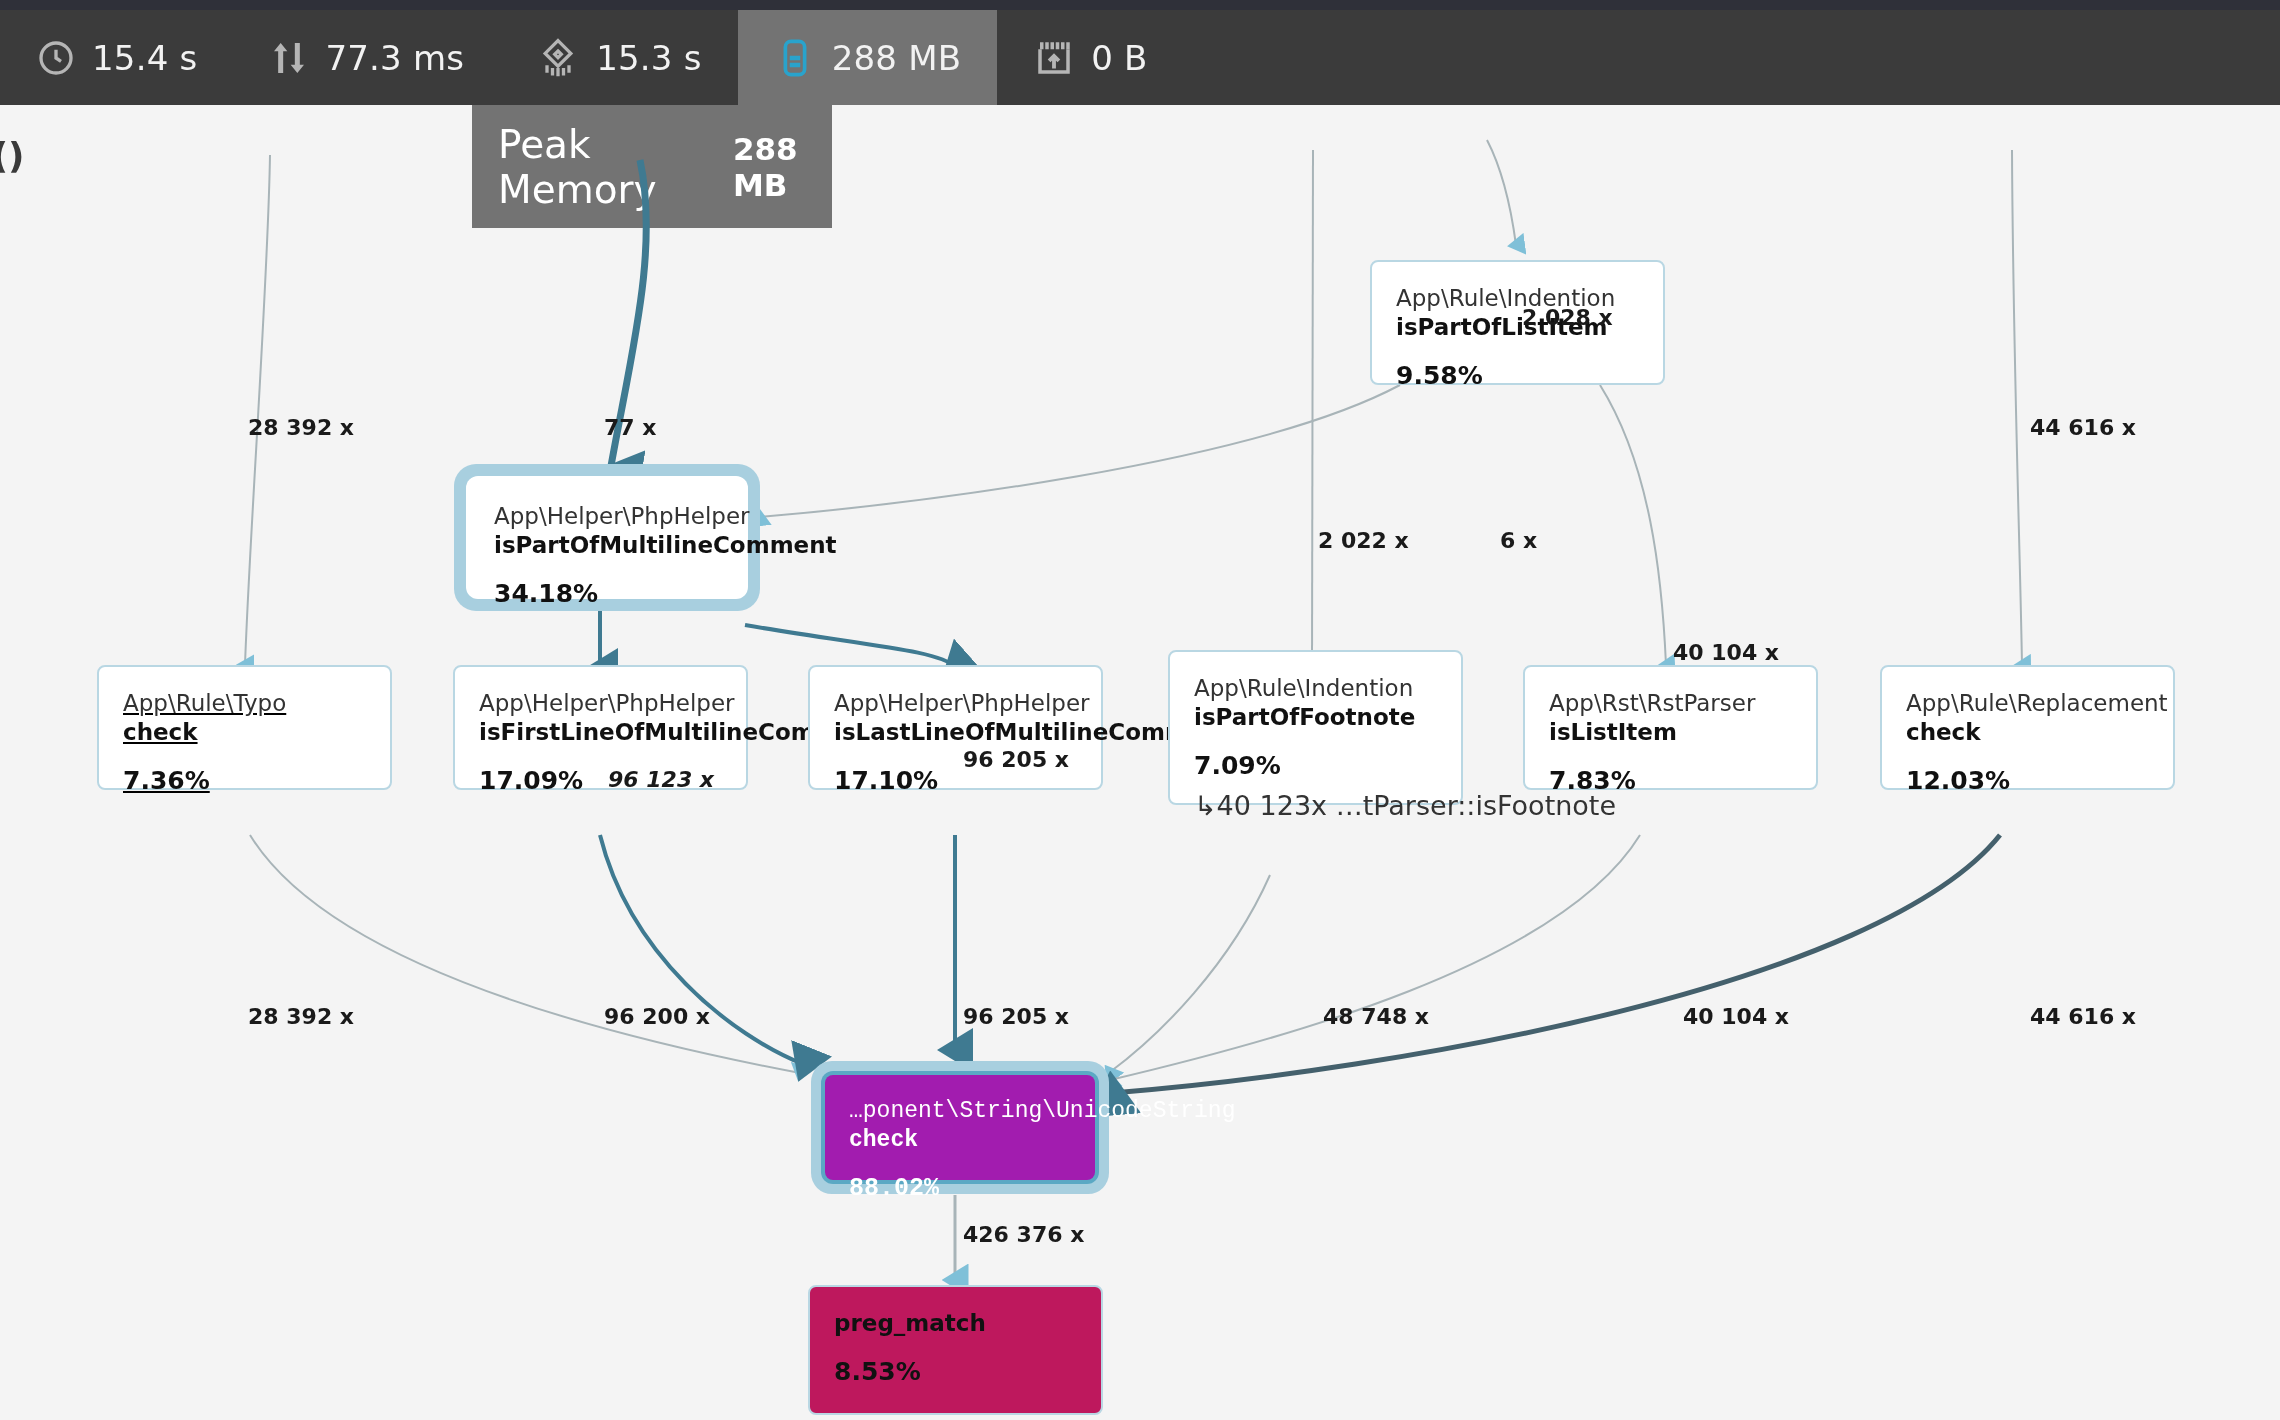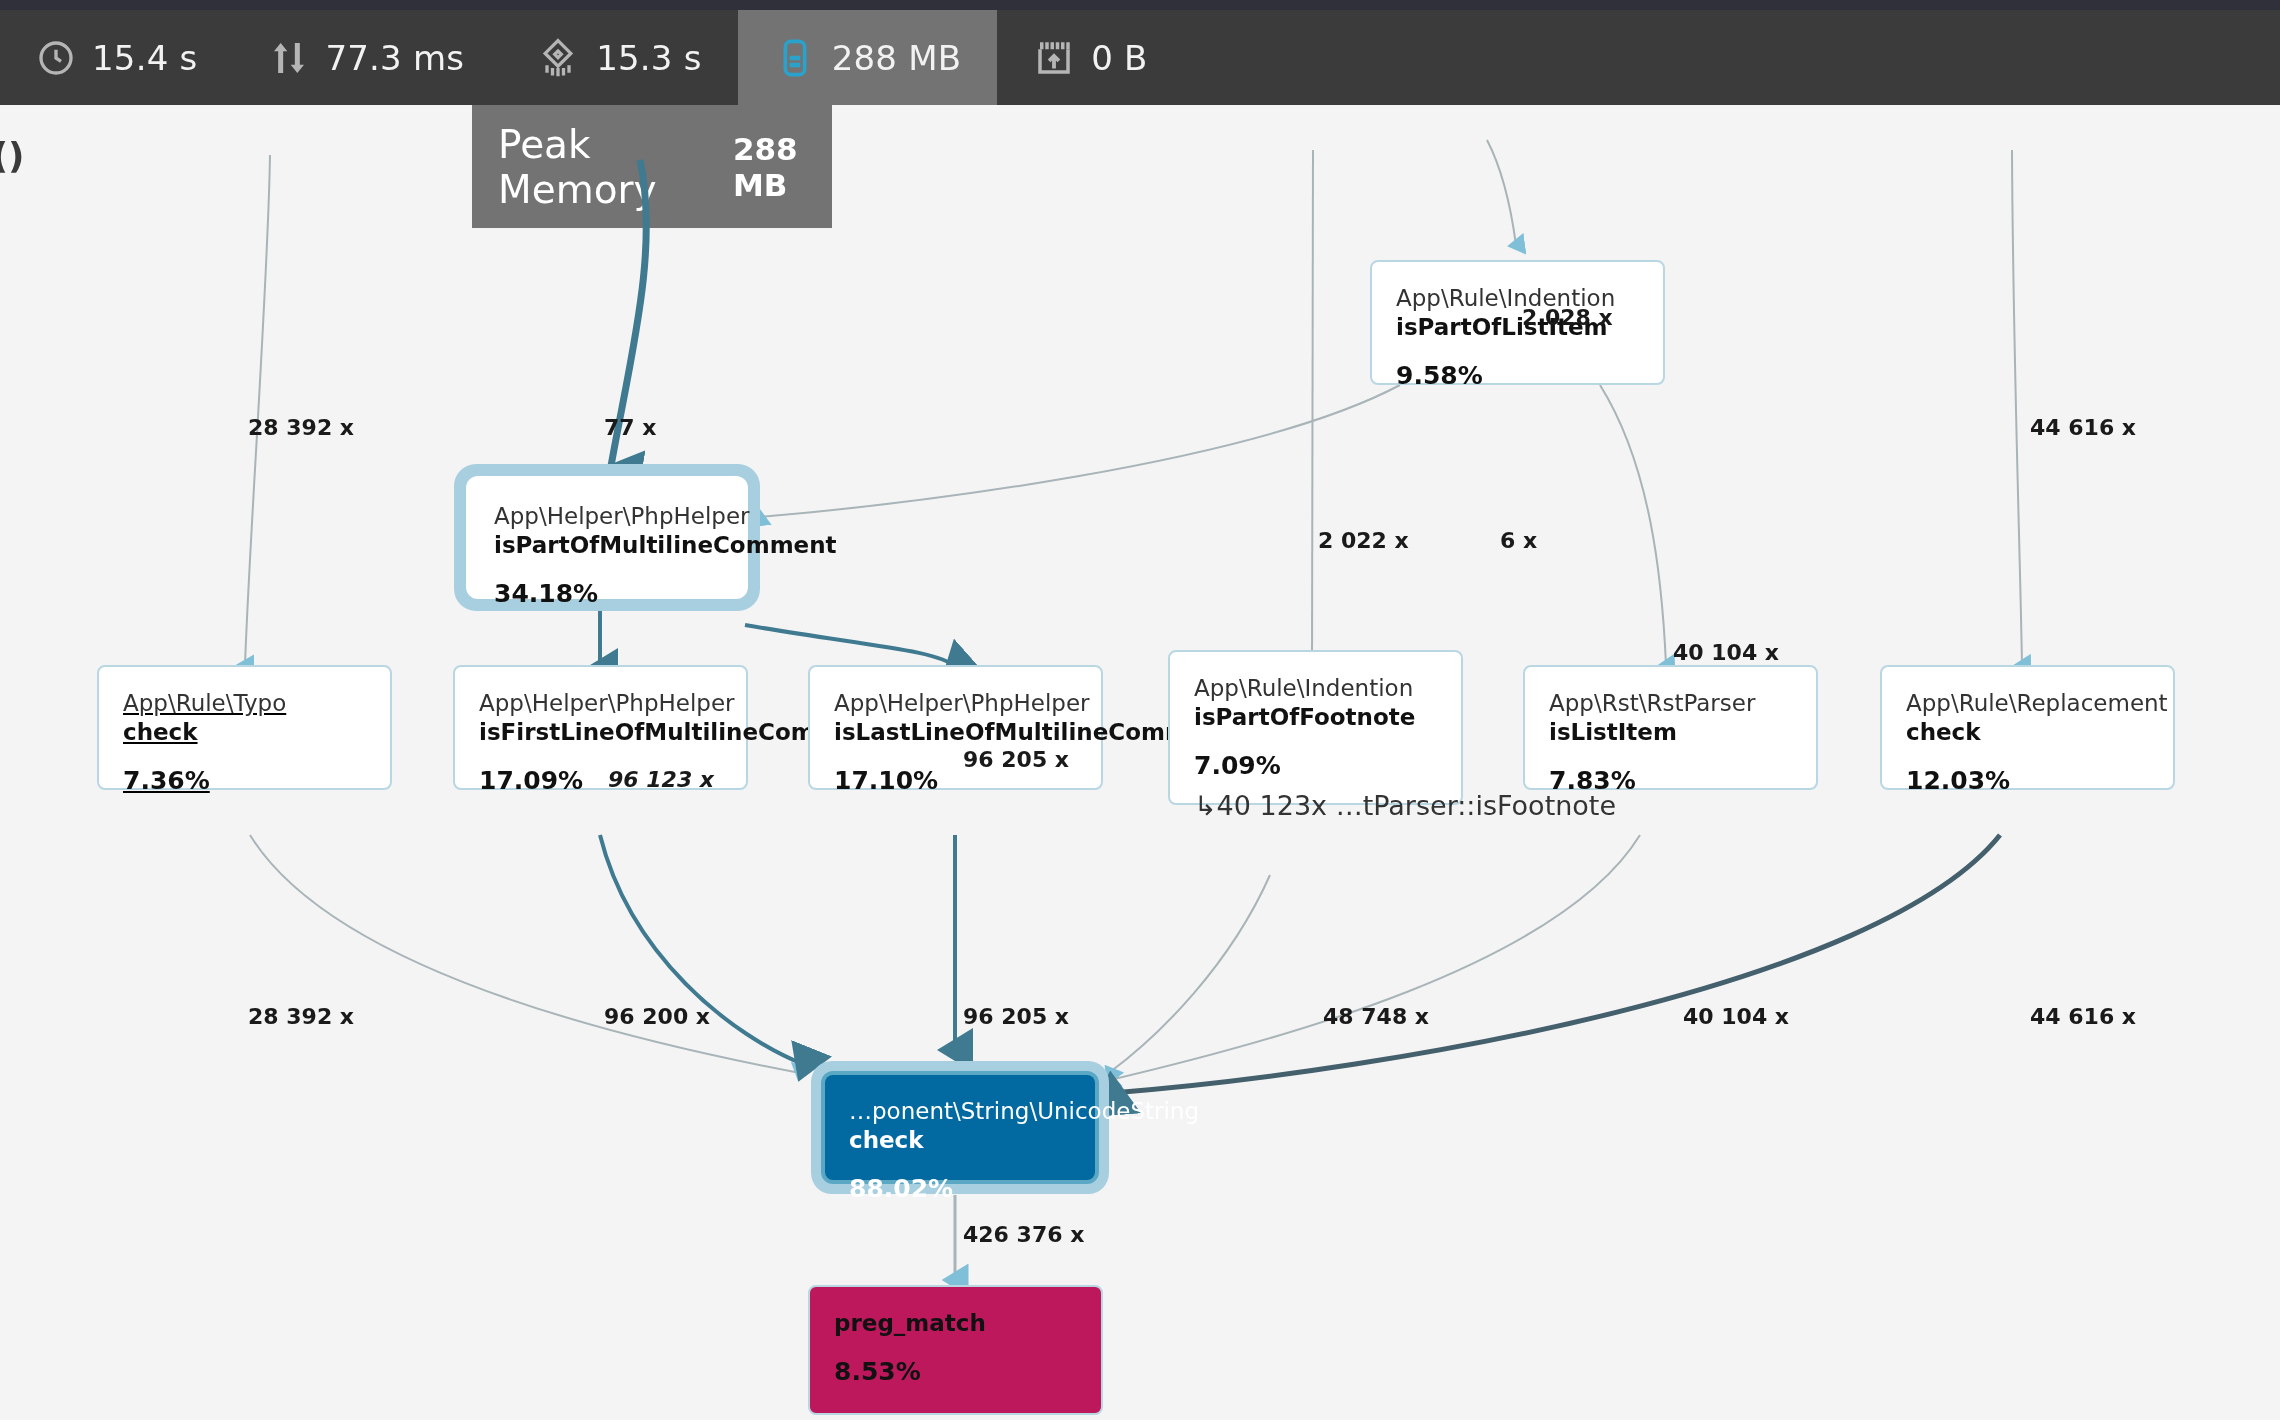--- a/index.html
+++ b/index.html
@@ -62,23 +62,24 @@
     padding:22px 24px 16px 24px;
   }
   .node.fill-light { background:#be185d; }
   .node.sel {
     background:#ffffff;
     border:none;
     outline:none;
     box-shadow:0 0 0 4px #ffffff, 0 0 0 16px #a8cfdf;
   }
   .node.sel-strong {
-    background:#0369a1;
+    background:#a21caf;
     border:none;
     box-shadow:0 0 0 4px #5ba8c4, 0 0 0 14px #a8cfdf;
+    font-family:Liberation Mono, monospace;
   }
   .n-class { font-size:23px; color:#333; line-height:1.25; white-space:nowrap; }
   .n-fn    { font-size:23px; color:#111; font-weight:bold; line-height:1.3; white-space:nowrap; }
   .n-pct   { font-size:25px; color:#111; font-weight:bold; margin-top:18px; white-space:nowrap; }
   .n-sub   { font-size:27px; color:#333; margin-top:10px; white-space:nowrap; }
   .node.sel-strong .n-class,
   .node.sel-strong .n-fn,
   .node.sel-strong .n-pct { color:#ffffff; }
   .node.sel-strong .n-class { text-align:right; padding-right:2px; }
 

